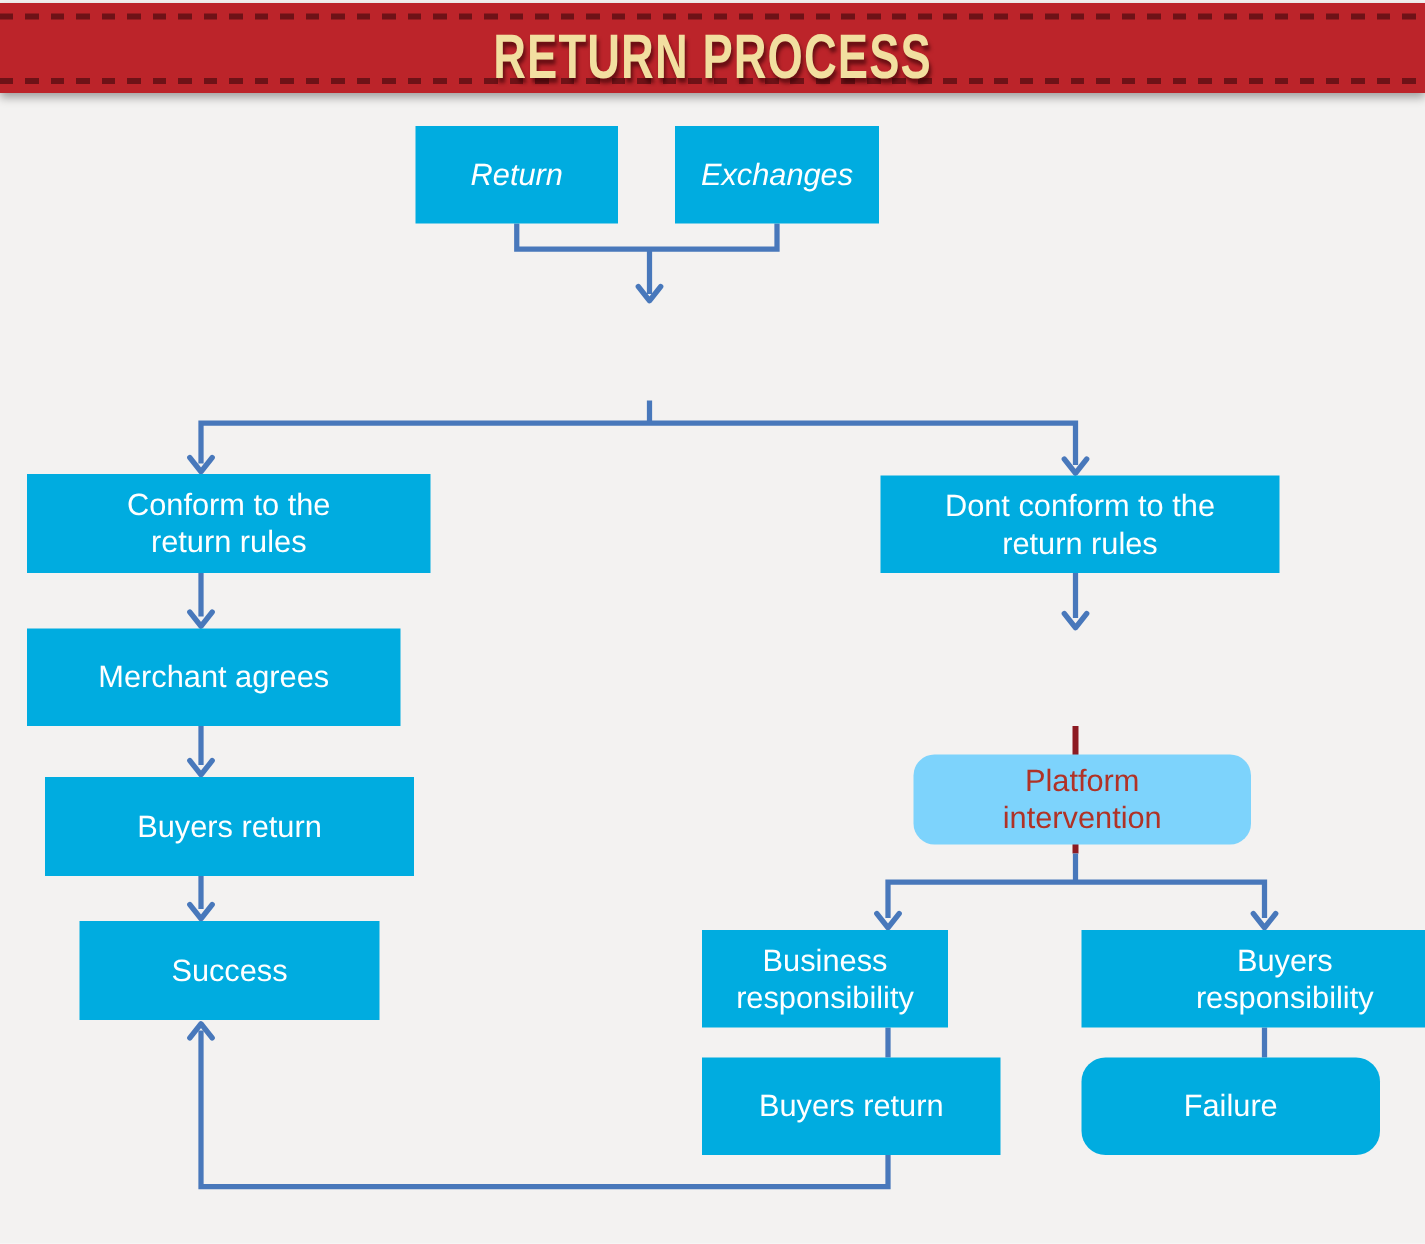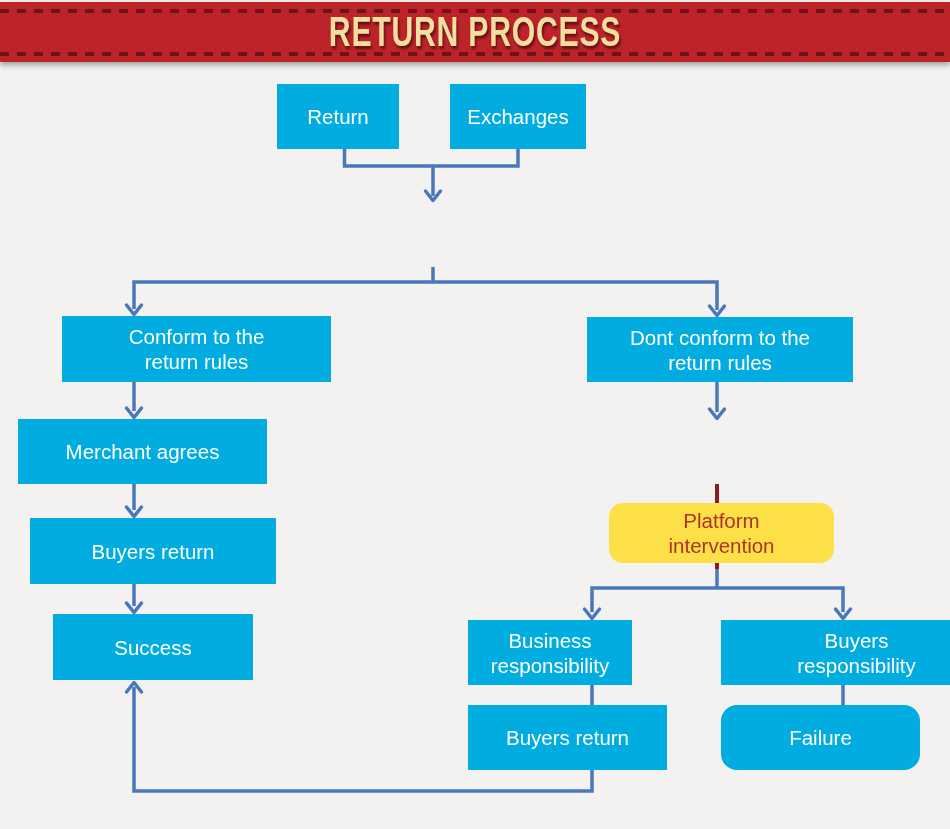--- a/index.html
+++ b/index.html
@@ -14,21 +14,21 @@
   }
 
   
   .banner {
     position: absolute;
     left: 0; top: 2px;
     width: 950px; height: 60px;
     background: #bc242a;
     box-shadow: 0 3px 6px rgba(0,0,0,0.35);
     display: flex;
-    align-items: center;
+    align-items: flex-end;
     justify-content: center;
     z-index: 3;
   }
   .banner .stitch {
     position: absolute;
     left: 0; right: 0;
     height: 4px;
     background: repeating-linear-gradient(to right,
       #6e1217 0px, #6e1217 9px, transparent 9px, transparent 17px);
   }
@@ -77,30 +77,30 @@
     color: #ffffff;
     display: flex;
     align-items: center;
     justify-content: center;
     text-align: center;
     font-size: 20.5px;
     line-height: 1.22;
     white-space: pre-line;
     z-index: 2;
   }
-  .n-return       { left: 277px; top: 84px;  width: 122px; height: 65px; }
-  .n-exchanges    { left: 450px; top: 84px;  width: 136px; height: 65px; }
+  .n-return       { left: 277px; top: 84px;  width: 135px; height: 65px; font-style: italic; }
+  .n-exchanges    { left: 450px; top: 84px;  width: 136px; height: 65px; font-style: italic; }
   .n-submit       { left: 297px; top: 202px; width: 270px; height: 65px; }
-  .n-conform      { left: 18px;  top: 316px; width: 269px; height: 66px; margin-left: 44px; }
+  .n-conform      { left: 18px;  top: 316px; width: 269px; height: 66px; }
   .n-dontconform  { left: 587px; top: 317px; width: 266px; height: 65px; }
   .n-magree       { left: 18px;  top: 419px; width: 249px; height: 65px; }
   .n-mdont        { left: 587px; top: 419px; width: 266px; height: 65px; }
   .n-platform {
     left: 609px; top: 503px; width: 225px; height: 60px;
-    background: #fde047;
+    background: #7dd3fc;
     color: #b03226;
     border-radius: 14px;
   }
   .n-breturn-l    { left: 30px;  top: 518px; width: 246px; height: 66px; }
   .n-success      { left: 53px;  top: 614px; width: 200px; height: 66px; }
   .n-bizresp      { left: 468px; top: 620px; width: 164px; height: 65px; }
   .n-buyresp      { left: 721px; top: 620px; width: 199px; height: 65px; padding-left: 36px; }
   .n-breturn-b    { left: 468px; top: 705px; width: 199px; height: 65px; }
   .n-failure      { left: 721px; top: 705px; width: 199px; height: 65px; border-radius: 16px; }
 </style>

